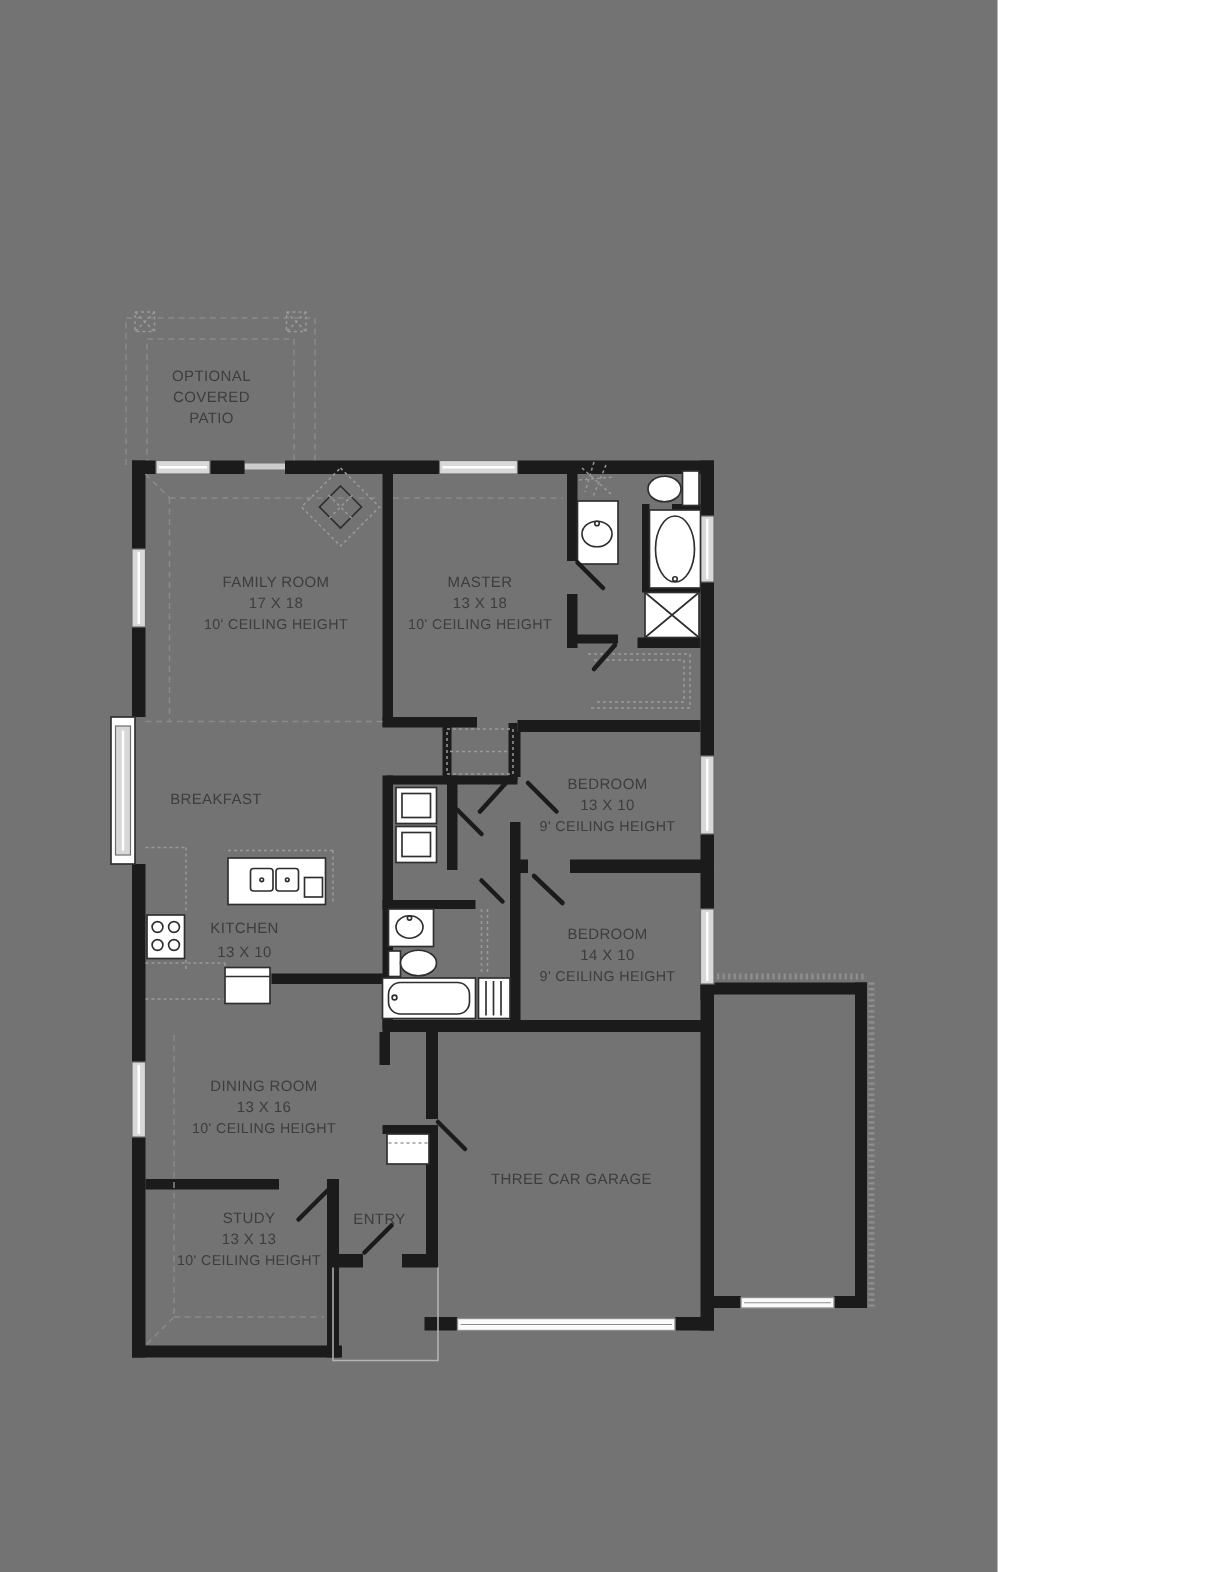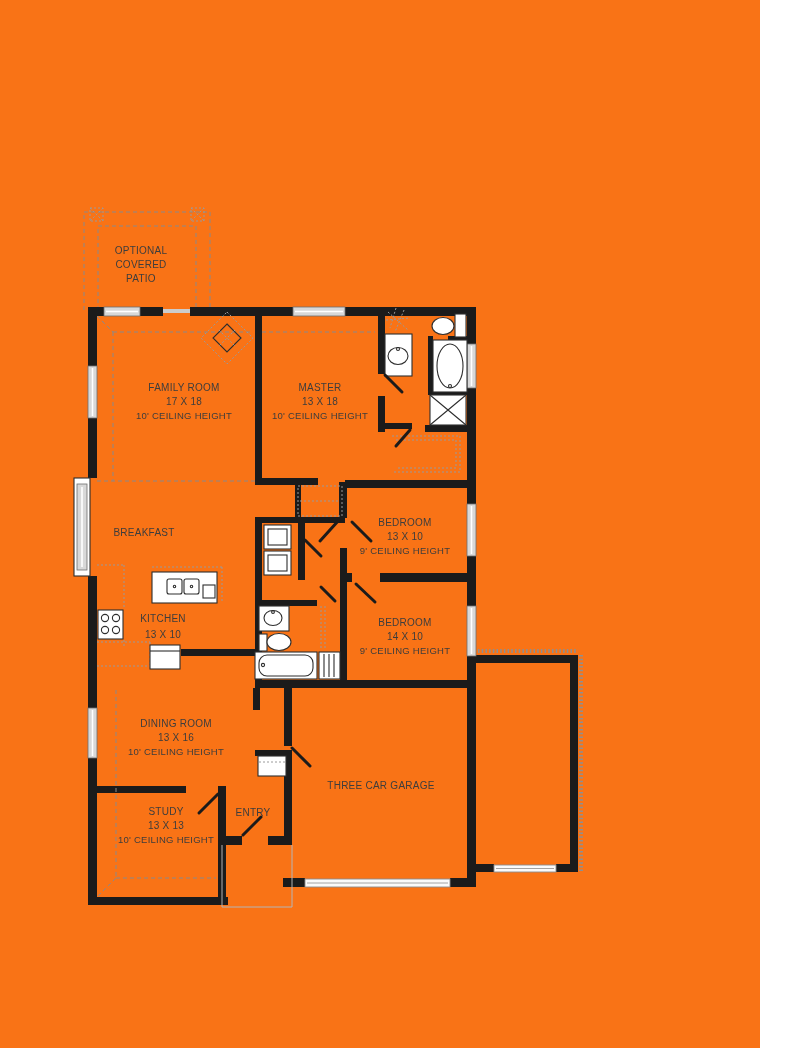--- a/index.html
+++ b/index.html
@@ -1,17 +1,17 @@
 <!DOCTYPE html>
 <html><head>
 <meta charset="utf-8">
 <style>
   html,body{margin:0;padding:0;background:#ffffff;}
   #page{
-    position:relative;width:760px;height:1048px;background:#f97316;
+    position:relative;width:665px;height:1048px;background:#737373;
     font-family:"Liberation Sans", sans-serif;overflow:hidden;
   }
   svg{position:absolute;left:0;top:0;}
   .lbl{
     font-family:"Liberation Sans", sans-serif;
     font-size:10px;letter-spacing:.25px;fill:#3d3d3d;text-anchor:middle;
   }
   .lbl-sm{font-size:9.5px;}
   .wall{fill:#1b1b1b;stroke:none;}
   .fix{fill:none;stroke:#2e2e2e;stroke-width:1.1;}

